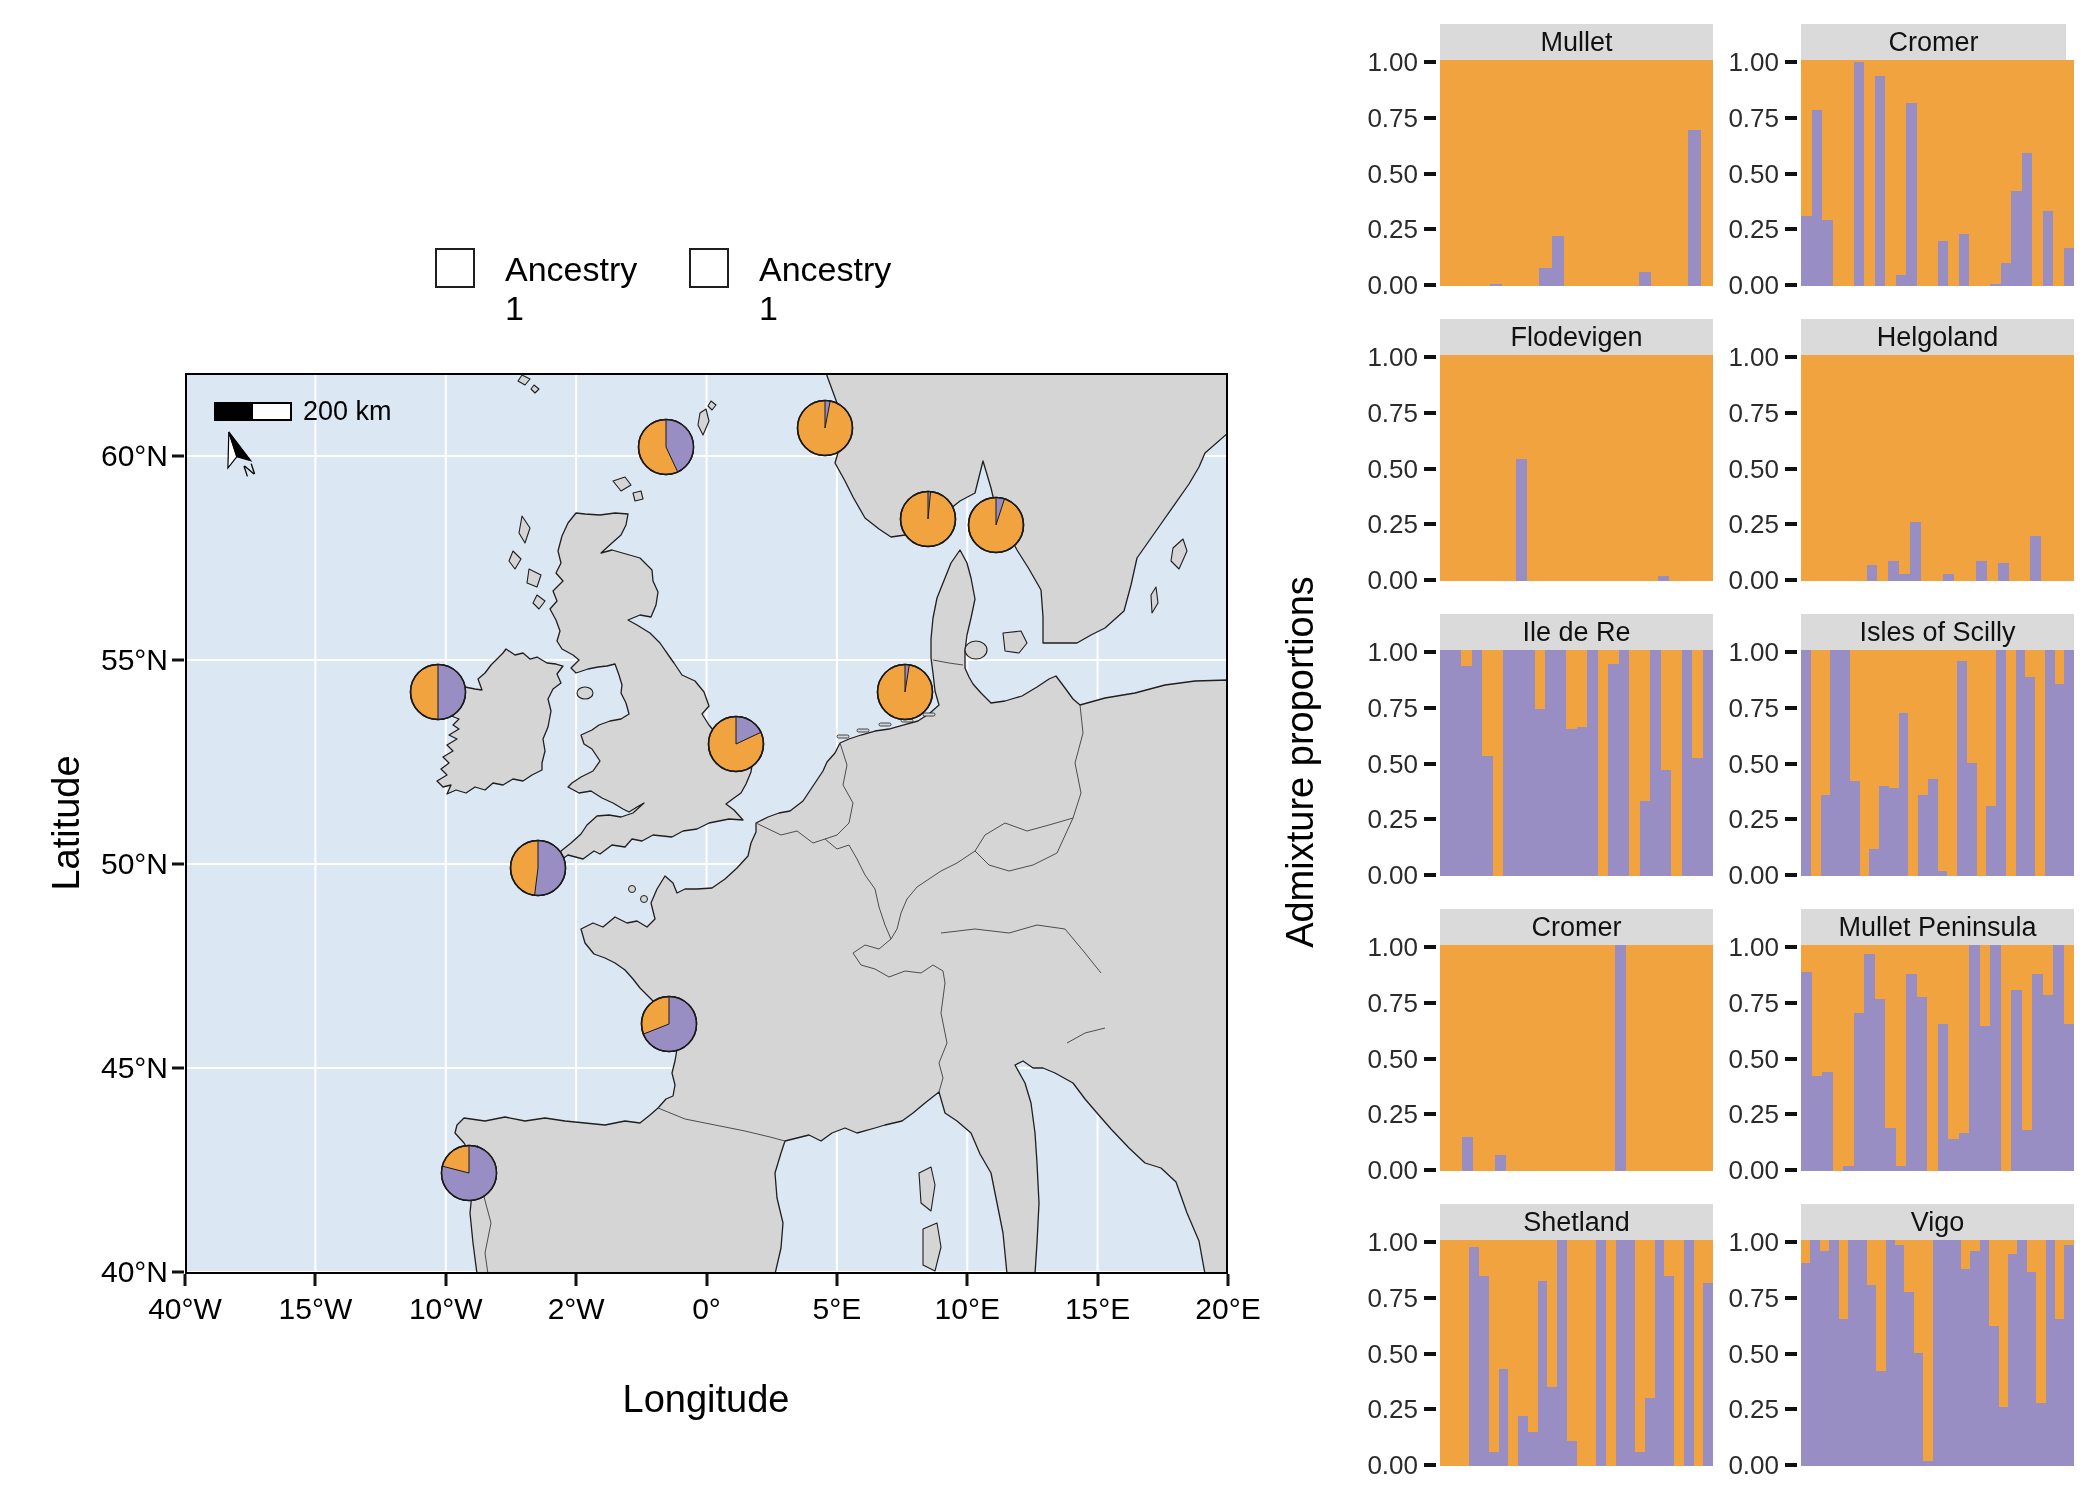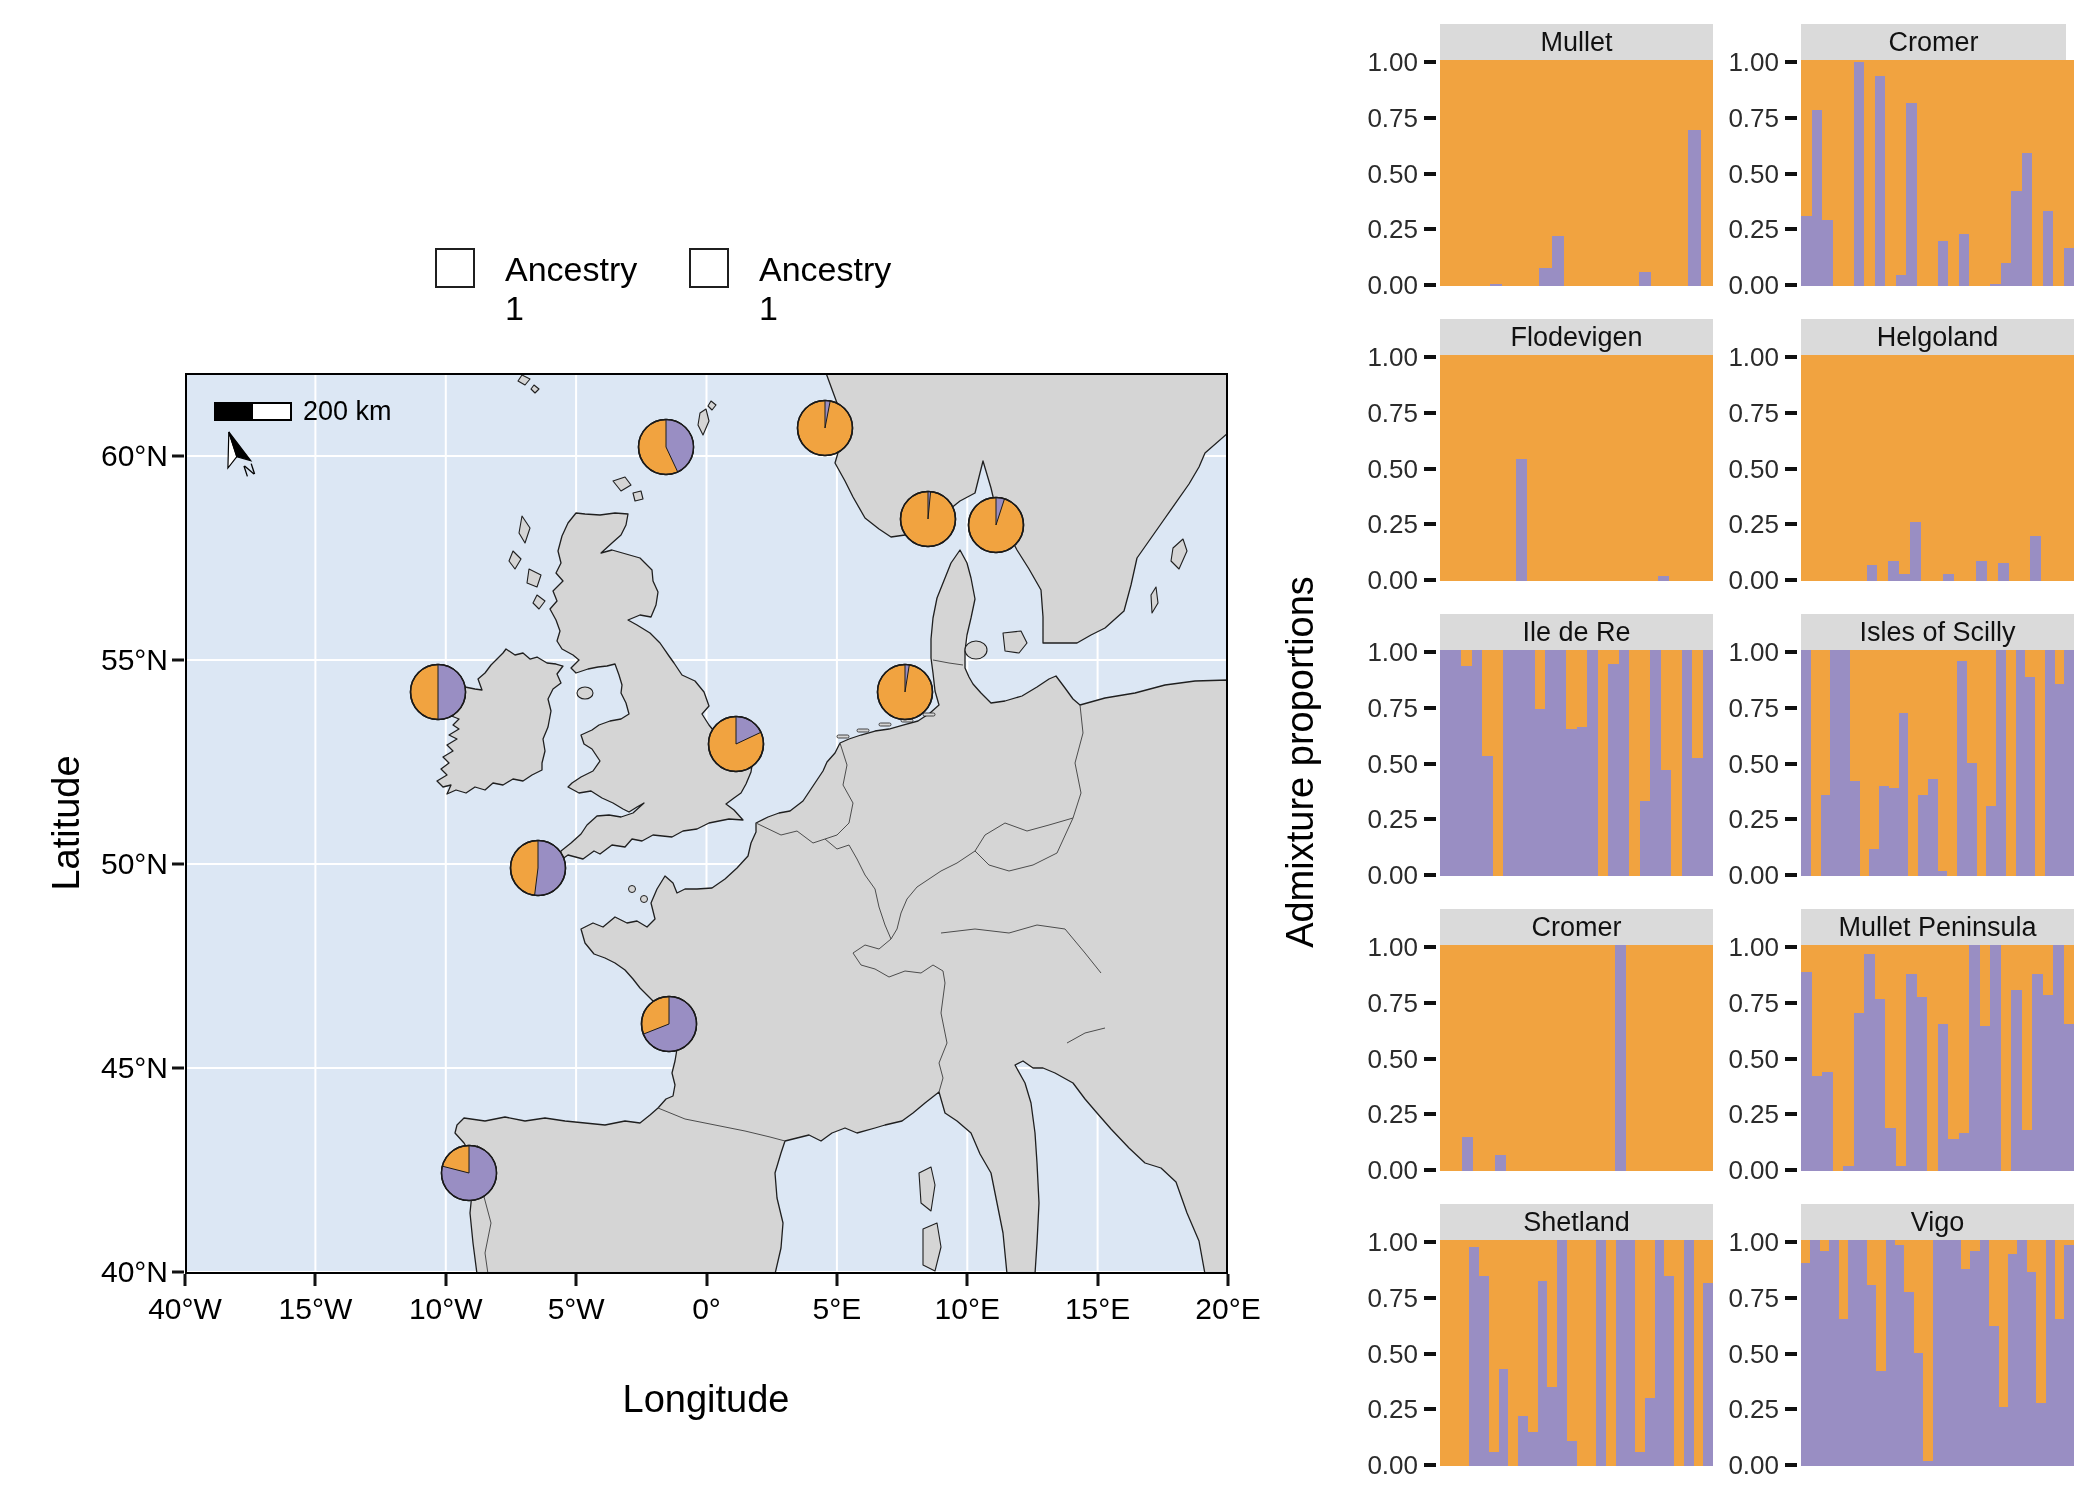--- a/index.html
+++ b/index.html
@@ -163,21 +163,21 @@
     </svg>
 
   <div id="map-axes">
       <div class="mtick-x" style="left: 185px; top: 1274px;"></div>
       <div class="xticklab" style="left: 185px; top: 1292px;">40°W</div>
       <div class="mtick-x" style="left: 315.375px; top: 1274px;"></div>
       <div class="xticklab" style="left: 315.375px; top: 1292px;">15°W</div>
       <div class="mtick-x" style="left: 445.75px; top: 1274px;"></div>
       <div class="xticklab" style="left: 445.75px; top: 1292px;">10°W</div>
       <div class="mtick-x" style="left: 576.125px; top: 1274px;"></div>
-      <div class="xticklab" style="left: 576.125px; top: 1292px;">5°W</div>
+      <div class="xticklab" style="left: 576.125px; top: 1292px;">2°W</div>
       <div class="mtick-x" style="left: 706.5px; top: 1274px;"></div>
       <div class="xticklab" style="left: 706.5px; top: 1292px;">0°</div>
       <div class="mtick-x" style="left: 836.875px; top: 1274px;"></div>
       <div class="xticklab" style="left: 836.875px; top: 1292px;">5°E</div>
       <div class="mtick-x" style="left: 967.25px; top: 1274px;"></div>
       <div class="xticklab" style="left: 967.25px; top: 1292px;">10°E</div>
       <div class="mtick-x" style="left: 1097.62px; top: 1274px;"></div>
       <div class="xticklab" style="left: 1097.62px; top: 1292px;">15°E</div>
       <div class="mtick-x" style="left: 1228px; top: 1274px;"></div>
       <div class="xticklab" style="left: 1228px; top: 1292px;">20°E</div>

